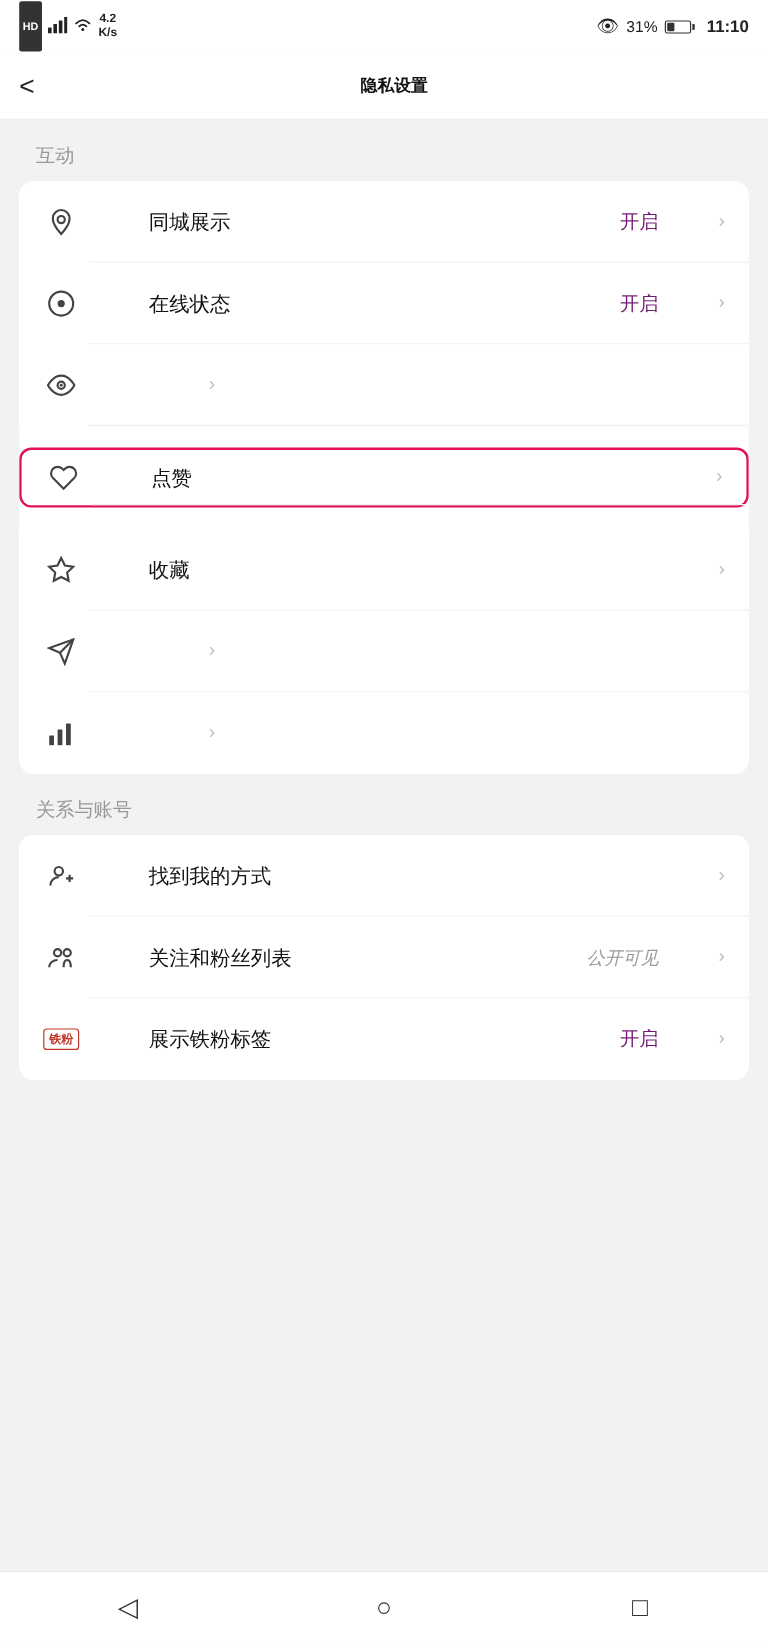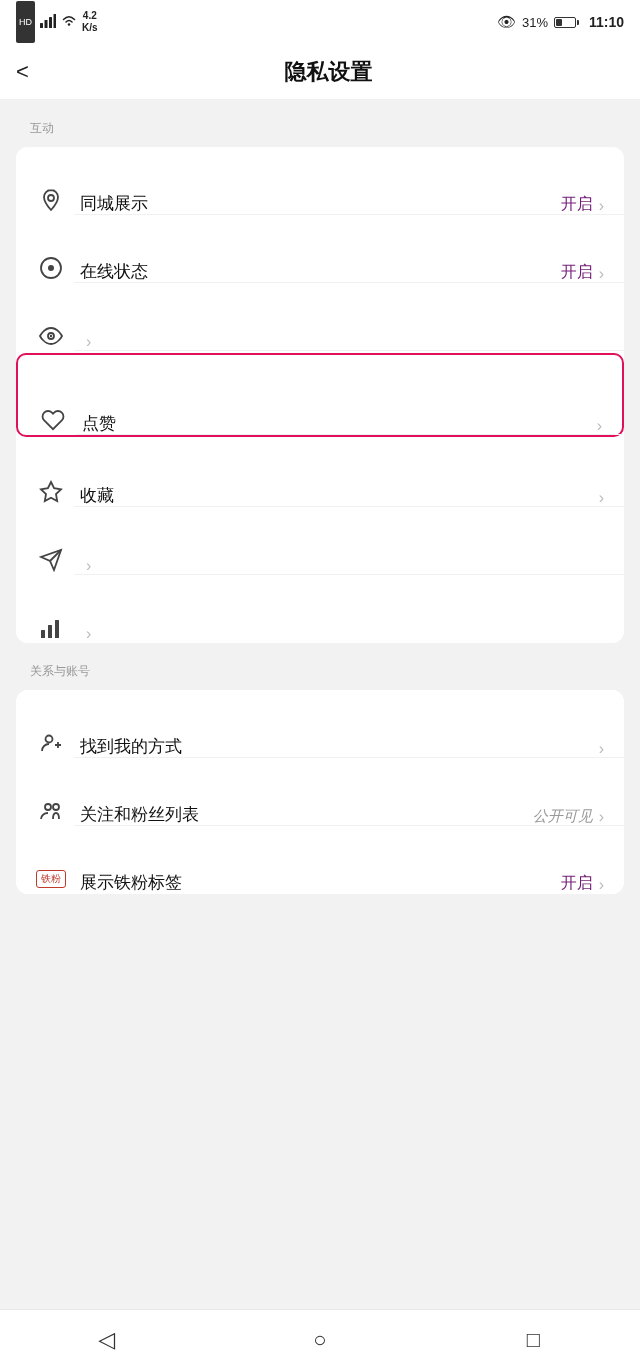--- a/index.html
+++ b/index.html
@@ -34,21 +34,21 @@
     .status-right {
       display: flex;
       align-items: center;
       gap: 6px;
       font-size: 12px;
     }
     .hd-badge {
       background: #333;
       color: #fff;
       font-size: 9px;
-      font-weight: normal;
+      font-weight: bold;
       padding: 16px 3px;
       border-radius: 2px;
     }
     .battery-icon {
       display: inline-flex;
       align-items: center;
       gap: 1px;
     }
     .battery-body {
       width: 22px;
@@ -85,53 +85,54 @@
     }
     .back-btn {
       position: absolute;
       left: 16px;
       font-size: 22px;
       color: #222;
       cursor: pointer;
       line-height: 1;
     }
     .header-title {
-      font-size: 22px;
+      font-size: 14px;
       font-weight: 600;
       color: #111;
       margin-left: 17px;
     }
 
     
     .content {
       flex: 1;
       padding: 20px 0 0 0;
     }
 
     .section-label {
-      font-size: 12px;
+      font-size: 16px;
       color: #999;
       padding: 0 24px 10px 30px;
     }
 
     .card {
       background: #fff;
       border-radius: 12px;
       margin: 0 16px 20px 16px;
       overflow: hidden;
     }
 
     .menu-item {
       display: flex;
-      align-items: flex-end;
+      align-items: center;
       padding: 0 20px;
       height: 68px;
       position: relative;
       cursor: pointer;
       background: #fff;
+      gap: 44px;
     }
     .menu-item:not(:last-child)::after {
       content: '';
       position: absolute;
       bottom: 0;
       left: 58px;
       right: 0;
       height: 1px;
       background: #f0f0f0;
     }
@@ -160,35 +161,35 @@
     }
     .chevron {
       font-size: 16px;
       color: #bbb;
     }
 
     
     .menu-item.highlighted {
       border: 2.5px solid #e0105a;
       border-radius: 10px;
-      margin: 2px 0;
-      height: 84px;
+      margin: 18px 0;
+      height: 50px;
     }
 
     
     .tiefan-badge {
       display: inline-flex;
       align-items: center;
       justify-content: center;
       border: 1.5px solid #c0392b;
       border-radius: 3px;
       padding: 1px 4px;
       font-size: 10px;
       color: #c0392b;
-      font-weight: normal;
+      font-weight: bold;
       white-space: nowrap;
     }
 
     
     .bottom-nav {
       height: 60px;
       background: #fff;
       display: flex;
       align-items: center;
       justify-content: space-around;

